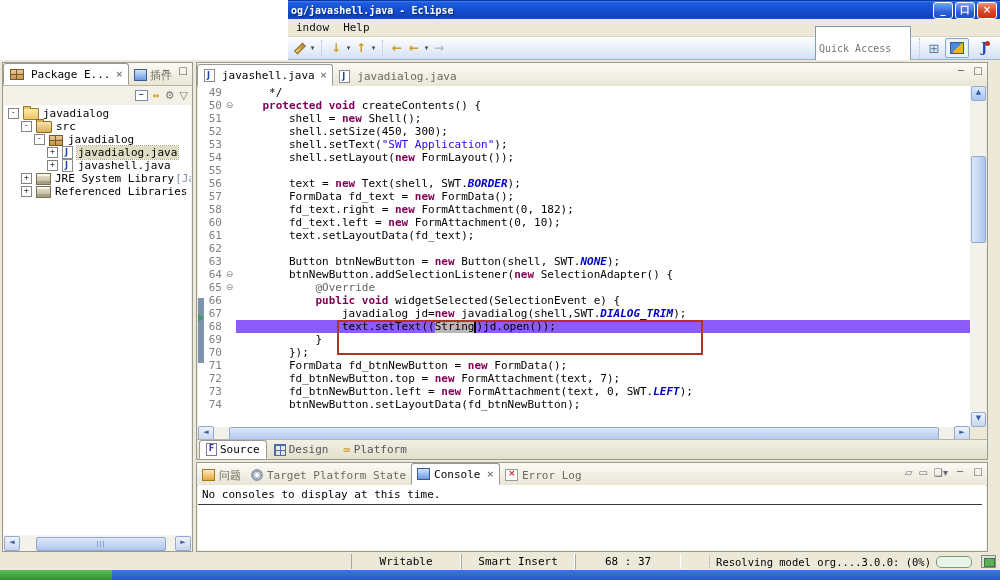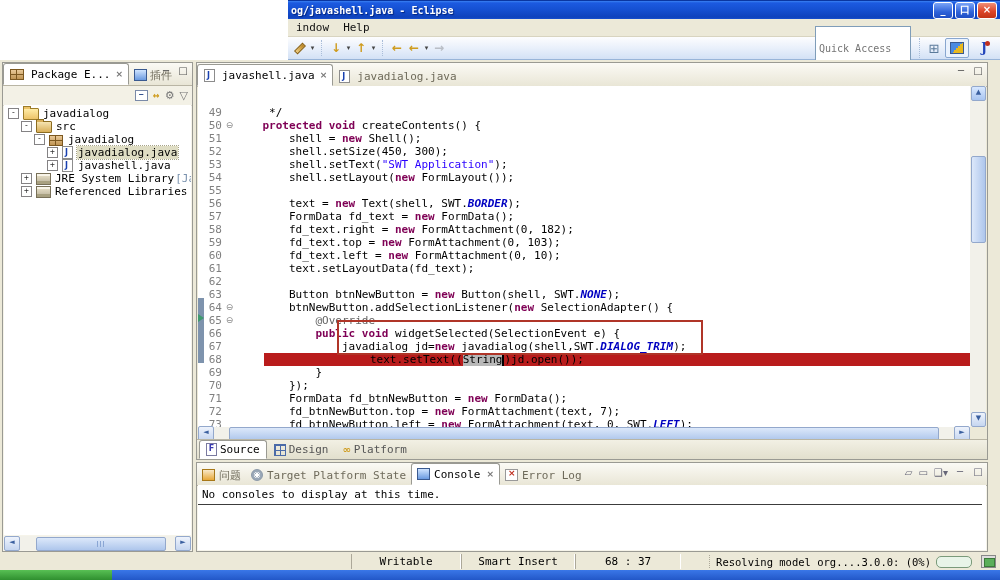--- a/index.html
+++ b/index.html
@@ -91,23 +91,23 @@
   .sb-track{flex:1;height:13px;background:#f2f1ea;position:relative;}
   .grip{position:absolute;left:50%;top:3px;width:8px;height:6px;margin-left:-4px;
     background:repeating-linear-gradient(90deg,#8aa6d4 0 1px,transparent 1px 3px);}
   .pkg-hscroll{left:1px;right:1px;bottom:1px;}
   .pkg-hscroll .sb-thumb-h{position:absolute;left:16px;width:128px;top:0;}
 
   
   .editor-panel{left:196px;top:62px;width:792px;height:398px;background:#ece9d8;}
   .editor-tabs{height:23px;}
   .editor-tabs .vtab{font-size:11px;}
-  .code-area{position:absolute;left:1px;right:17px;top:23px;bottom:32px;background:#fff;overflow:hidden;padding-top:20px;}
+  .code-area{position:absolute;left:1px;right:17px;top:23px;bottom:32px;background:#fff;overflow:hidden;padding-top:0;}
   .code-line{display:flex;height:13px;line-height:13px;white-space:pre;}
-  .code-line.current .lt{background:#b91c1c;margin-left:28px;}
+  .code-line.current .lt{background:#8b5cf6;}
   .ln{flex:none;width:24px;text-align:right;color:#808080;padding-right:1px;}
   .fold{flex:none;width:13px;color:#8a8a8a;font-size:9px;text-align:center;font-family:"DejaVu Sans",sans-serif;}
   .lt{flex:1;}
   .seg-pln{color:#000;}
   .seg-kw{color:#7f0055;font-weight:bold;}
   .seg-str{color:#2a00ff;}
   .seg-cst{color:#0000c0;font-weight:bold;font-style:italic;}
   .seg-ann{color:#646464;}
   .seg-sel{background:#b8b8b8;}
   .seg-caret{display:inline-block;width:2px;height:11px;background:#000;vertical-align:text-bottom;}
@@ -309,21 +309,20 @@
           <div class="code-line"><span class="ln">49</span><span class="fold"></span><span class="lt"><span class="seg-pln">     */</span></span></div>
           <div class="code-line"><span class="ln">50</span><span class="fold">⊖</span><span class="lt"><span class="seg-pln">    </span><span class="seg-kw">protected</span><span class="seg-pln"> </span><span class="seg-kw">void</span><span class="seg-pln"> createContents() {</span></span></div>
           <div class="code-line"><span class="ln">51</span><span class="fold"></span><span class="lt"><span class="seg-pln">        shell = </span><span class="seg-kw">new</span><span class="seg-pln"> Shell();</span></span></div>
           <div class="code-line"><span class="ln">52</span><span class="fold"></span><span class="lt"><span class="seg-pln">        shell.setSize(450, 300);</span></span></div>
           <div class="code-line"><span class="ln">53</span><span class="fold"></span><span class="lt"><span class="seg-pln">        shell.setText(</span><span class="seg-str">"SWT Application"</span><span class="seg-pln">);</span></span></div>
           <div class="code-line"><span class="ln">54</span><span class="fold"></span><span class="lt"><span class="seg-pln">        shell.setLayout(</span><span class="seg-kw">new</span><span class="seg-pln"> FormLayout());</span></span></div>
           <div class="code-line"><span class="ln">55</span><span class="fold"></span><span class="lt"></span></div>
           <div class="code-line"><span class="ln">56</span><span class="fold"></span><span class="lt"><span class="seg-pln">        text = </span><span class="seg-kw">new</span><span class="seg-pln"> Text(shell, SWT.</span><span class="seg-cst">BORDER</span><span class="seg-pln">);</span></span></div>
           <div class="code-line"><span class="ln">57</span><span class="fold"></span><span class="lt"><span class="seg-pln">        FormData fd_text = </span><span class="seg-kw">new</span><span class="seg-pln"> FormData();</span></span></div>
           <div class="code-line"><span class="ln">58</span><span class="fold"></span><span class="lt"><span class="seg-pln">        fd_text.right = </span><span class="seg-kw">new</span><span class="seg-pln"> FormAttachment(0, 182);</span></span></div>
-          <div class="code-line"><span class="ln">59</span><span class="fold"></span><span class="lt"><span class="seg-pln">        fd_text.top = </span><span class="seg-kw">new</span><span class="seg-pln"> FormAttachment(0, 103);</span></span></div>
           <div class="code-line"><span class="ln">60</span><span class="fold"></span><span class="lt"><span class="seg-pln">        fd_text.left = </span><span class="seg-kw">new</span><span class="seg-pln"> FormAttachment(0, 10);</span></span></div>
           <div class="code-line"><span class="ln">61</span><span class="fold"></span><span class="lt"><span class="seg-pln">        text.setLayoutData(fd_text);</span></span></div>
           <div class="code-line"><span class="ln">62</span><span class="fold"></span><span class="lt"></span></div>
           <div class="code-line"><span class="ln">63</span><span class="fold"></span><span class="lt"><span class="seg-pln">        Button btnNewButton = </span><span class="seg-kw">new</span><span class="seg-pln"> Button(shell, SWT.</span><span class="seg-cst">NONE</span><span class="seg-pln">);</span></span></div>
           <div class="code-line"><span class="ln">64</span><span class="fold">⊖</span><span class="lt"><span class="seg-pln">        btnNewButton.addSelectionListener(</span><span class="seg-kw">new</span><span class="seg-pln"> SelectionAdapter() {</span></span></div>
           <div class="code-line"><span class="ln">65</span><span class="fold">⊖</span><span class="lt"><span class="seg-ann">            @Override</span></span></div>
           <div class="code-line"><span class="ln">66</span><span class="fold"></span><span class="lt"><span class="seg-pln">            </span><span class="seg-kw">public</span><span class="seg-pln"> </span><span class="seg-kw">void</span><span class="seg-pln"> widgetSelected(SelectionEvent e) {</span></span></div>
           <div class="code-line"><span class="ln">67</span><span class="fold"></span><span class="lt"><span class="seg-pln">                javadialog jd=</span><span class="seg-kw">new</span><span class="seg-pln"> javadialog(shell,SWT.</span><span class="seg-cst">DIALOG_TRIM</span><span class="seg-pln">);</span></span></div>
           <div class="code-line current"><span class="ln">68</span><span class="fold"></span><span class="lt"><span class="seg-pln">                text.setText((</span><span class="seg-sel">String</span><span class="seg-caret"></span><span class="seg-pln">)jd.open());</span></span></div>
           <div class="code-line"><span class="ln">69</span><span class="fold"></span><span class="lt"><span class="seg-pln">            }</span></span></div>

